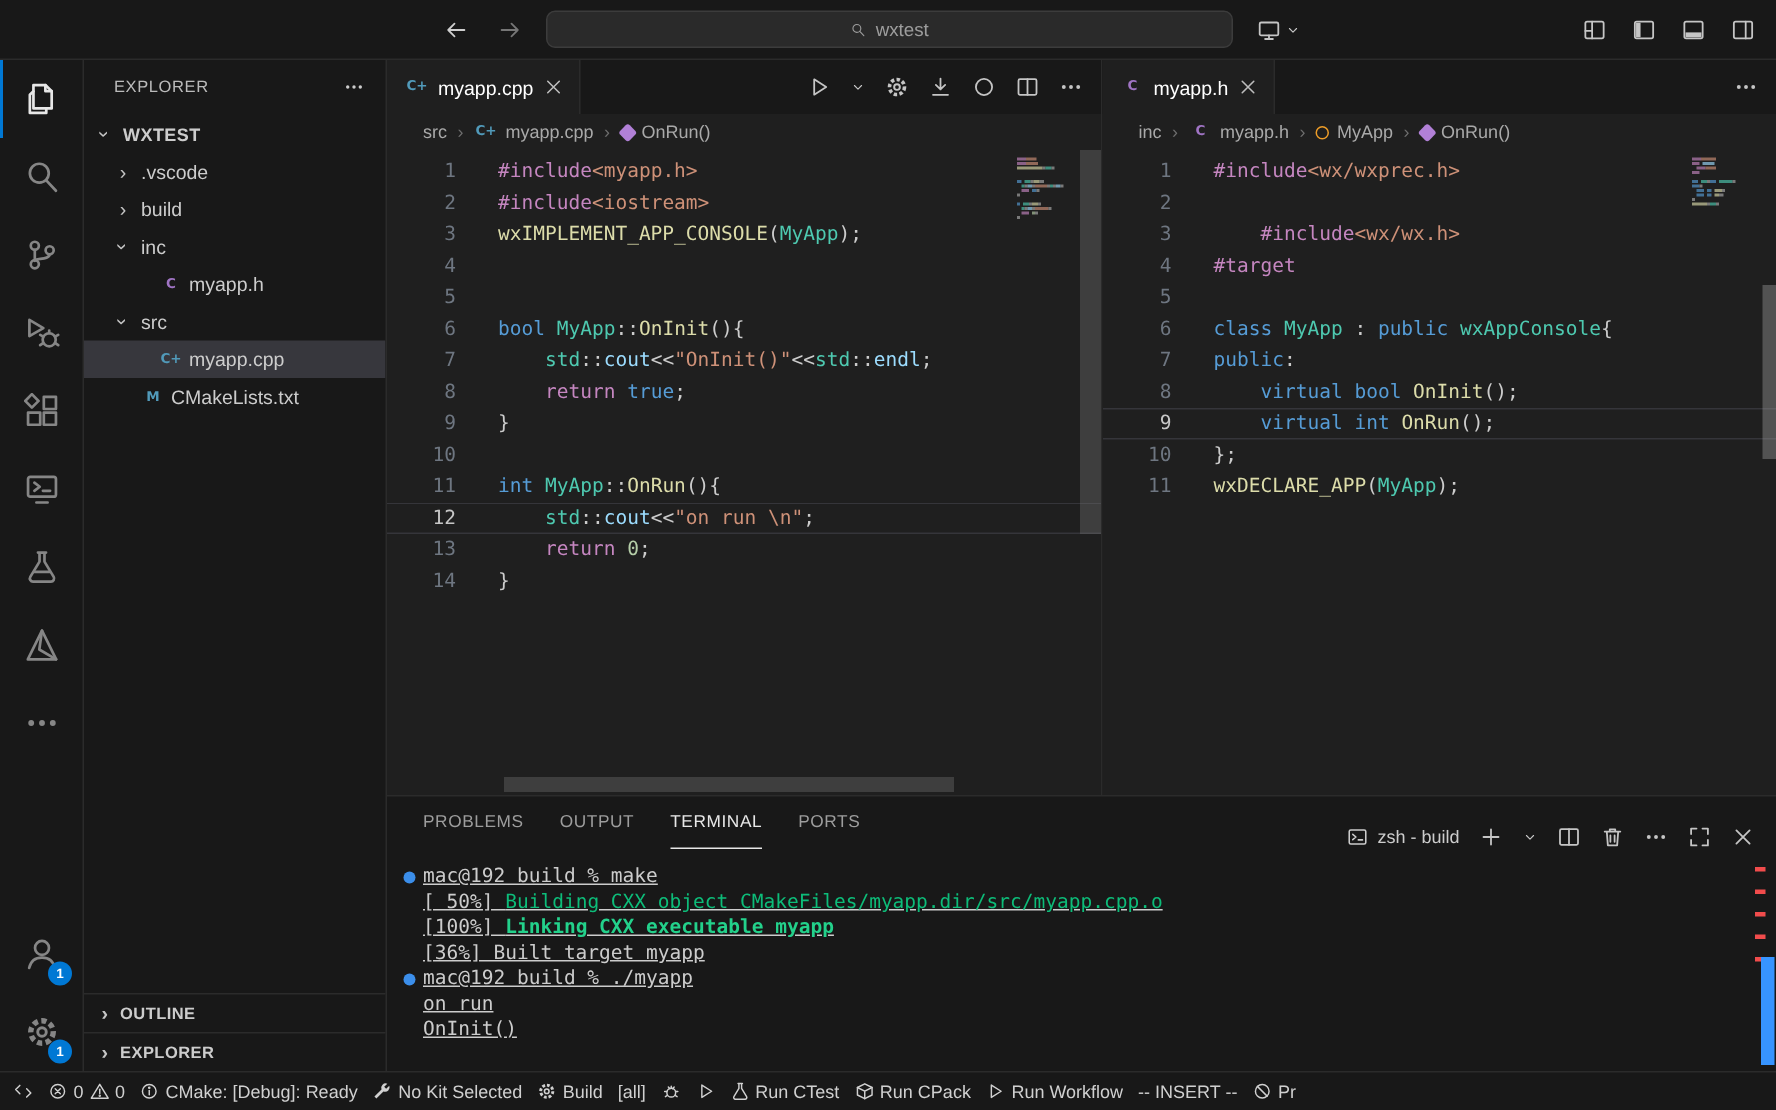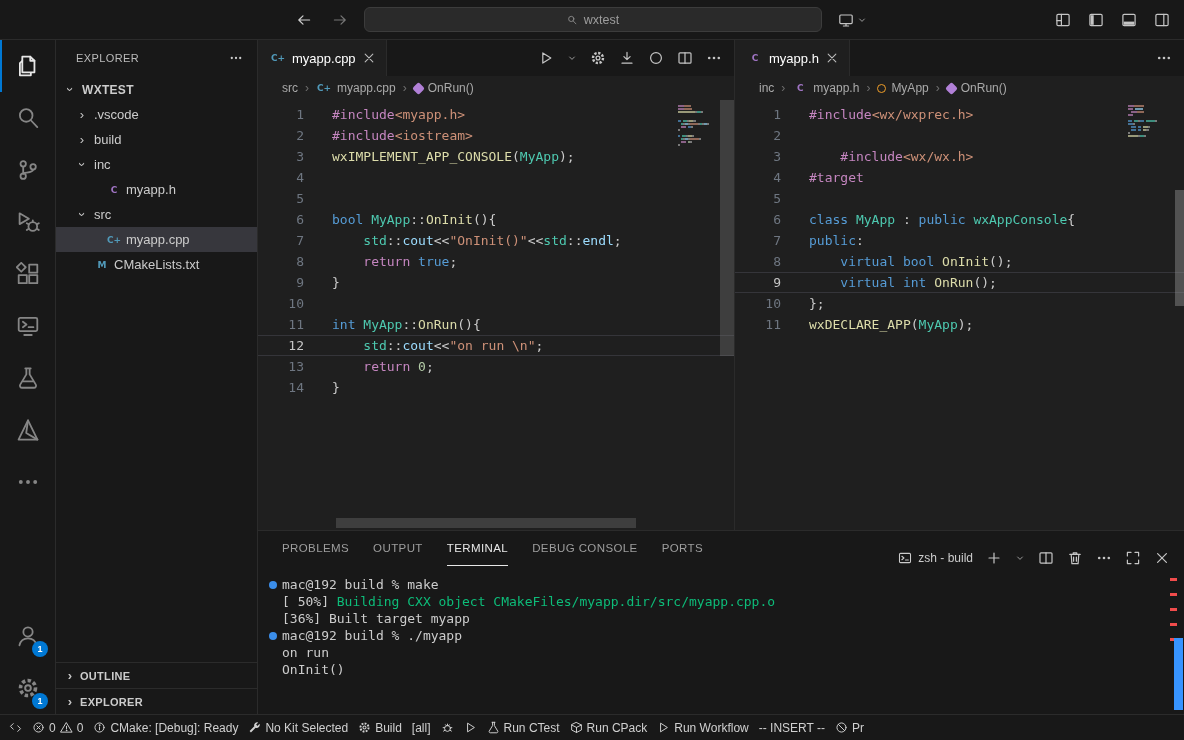--- a/index.html
+++ b/index.html
@@ -98,21 +98,21 @@
   .panel{flex:1;background:#181818;border-top:1px solid #2b2b2b;display:flex;flex-direction:column;min-height:0;}
   .panel-header{height:35px;flex:0 0 35px;display:flex;align-items:flex-end;padding:0 14px 0 24px;}
   .panel-tabs{display:flex;gap:24px;height:100%;}
   .panel-tab{height:100%;display:flex;align-items:center;font-size:11.5px;letter-spacing:.4px;color:#9d9d9d;
     border-bottom:1px solid transparent;cursor:pointer;white-space:nowrap;}
   .panel-tab.active{color:#e7e7e7;border-bottom-color:#e7e7e7;}
   .panel-actions{margin-left:auto;display:flex;align-items:center;gap:13px;color:#c5c5c5;}
   .panel-actions .ico{cursor:pointer;}
   .term-select{display:flex;align-items:center;gap:6px;font-size:12px;color:#ccc;cursor:pointer;}
 
-  .terminal{flex:1;position:relative;overflow:hidden;font-family:"DejaVu Sans Mono",monospace;font-size:13px;line-height:17px;padding:10px 0 0 6px;}
+  .terminal{flex:1;position:relative;overflow:hidden;font-family:"DejaVu Sans Mono",monospace;font-size:13px;line-height:17px;padding:10px 0 0 6px;text-decoration:underline;}
   .t-line{display:flex;white-space:pre;height:17px;align-items:center;}
   .t-dot{width:18px;flex:0 0 18px;display:flex;align-items:center;justify-content:center;}
   .dot{width:8px;height:8px;border-radius:50%;}
   .dot.filled{background:#3b8eea;}
   .dot.hollow{width:7px;height:7px;border:1px solid #8a8a8a;}
   .tt-pl{color:#cccccc;}.tt-green{color:#0DBC79;}.tt-greenb{color:#23D18B;font-weight:700;}
   .cursor{display:inline-block;width:7px;height:14px;border:1px solid #bfbfbf;margin-left:1px;}
   .ruler-mark{position:absolute;right:7px;width:7px;height:3px;background:#f14c4c;}
   .m1{top:12px;}.m2{top:27px;}.m3{top:42px;}.m4{top:57px;}.m5{top:72px;}
   .term-scroll{position:absolute;right:1px;bottom:4px;width:9px;height:72px;background:#3794ff;}
@@ -620,21 +620,20 @@
             </div>
           </div>
       </div>
 
       <div class="panel">
         <div class="panel-header">
           <div class="panel-tabs">
               <div class="panel-tab">PROBLEMS</div>
               <div class="panel-tab">OUTPUT</div>
               <div class="panel-tab active">TERMINAL</div>
-              <div class="panel-tab">DEBUG CONSOLE</div>
               <div class="panel-tab">PORTS</div>
             </div>
           <div class="pan
 el-actions panel-actions">
             <span class="term-select">
               <span class="ico sm">
                   <svg viewBox="0 0 16 16" fill="none" stroke="currentColor" stroke-width="1.2" stroke-linecap="round" stroke-linejoin="round">
                     <rect x="1.7" y="2.7" width="12.6" height="10.6" rx="1.2"></rect>
                     <path d="M4.4 6l2.4 2-2.4 2M8.6 10.2h3.2"></path>
                   </svg>
@@ -679,20 +678,21 @@
                 <svg viewBox="0 0 16 16" fill="none" stroke="currentColor" stroke-width="1.2" stroke-linecap="round" stroke-linejoin="round">
                   <path d="M3.6 3.6l8.8 8.8M12.4 3.6l-8.8 8.8"></path>
                 </svg>
               </span>
           </div>
         </div>
         <div class="terminal">
           <div class="term-lines">
               <div class="t-line"><span class="t-dot"><span class="dot filled"></span></span><span class="tt-pl">mac@192 build % make</span></div>
               <div class="t-line"><span class="t-dot"></span><span class="tt-pl">[ 50%] </span><span class="tt-green">Building CXX object CMakeFiles/myapp.dir/src/myapp.cpp.o</span></div>
+              <div class="t-line"><span class="t-dot"></span><span class="tt-pl">[100%] </span><span class="tt-greenb">Linking CXX executable myapp</span></div>
               <div class="t-line"><span class="t-dot"></span><span class="tt-pl">[36%] Built target myapp</span></div>
               <div class="t-line"><span class="t-dot"><span class="dot filled"></span></span><span class="tt-pl">mac@192 build % ./myapp</span></div>
               <div class="t-line"><span class="t-dot"></span><span class="tt-pl">on run</span></div>
               <div class="t-line"><span class="t-dot"></span><span class="tt-pl">OnInit()</span></div>
             </div>
           <div class="ruler-mark m1"></div>
           <div class="ruler-mark m2"></div>
           <div class="ruler-mark m3"></div>
           <div class="ruler-mark m4"></div>
           <div class="ruler-mark m5"></div>

